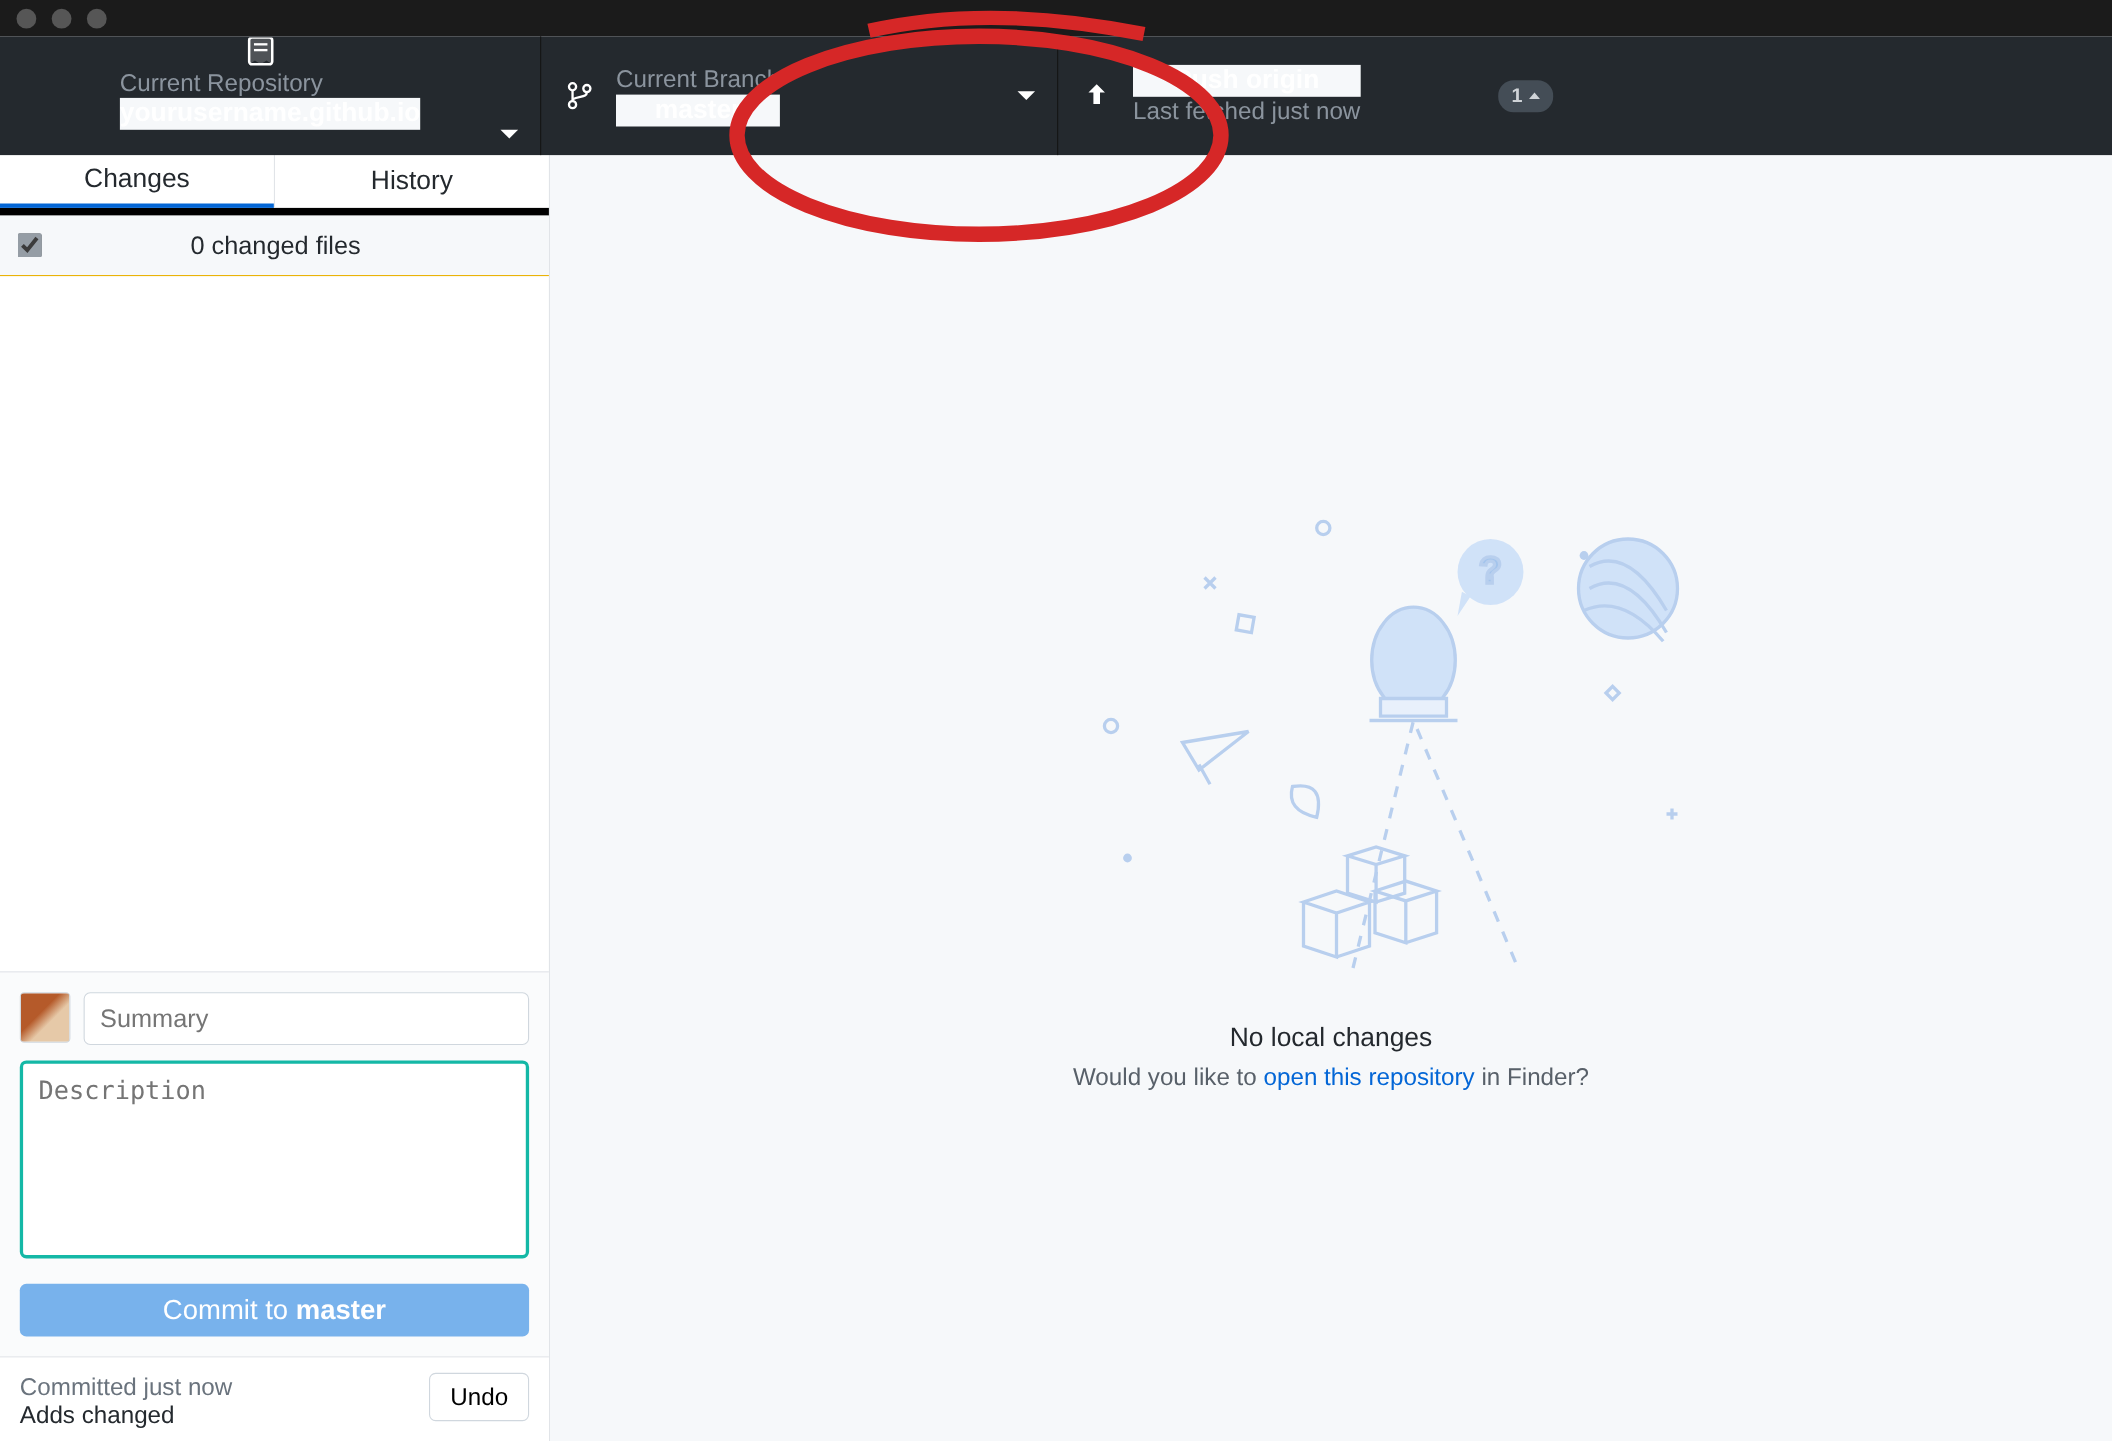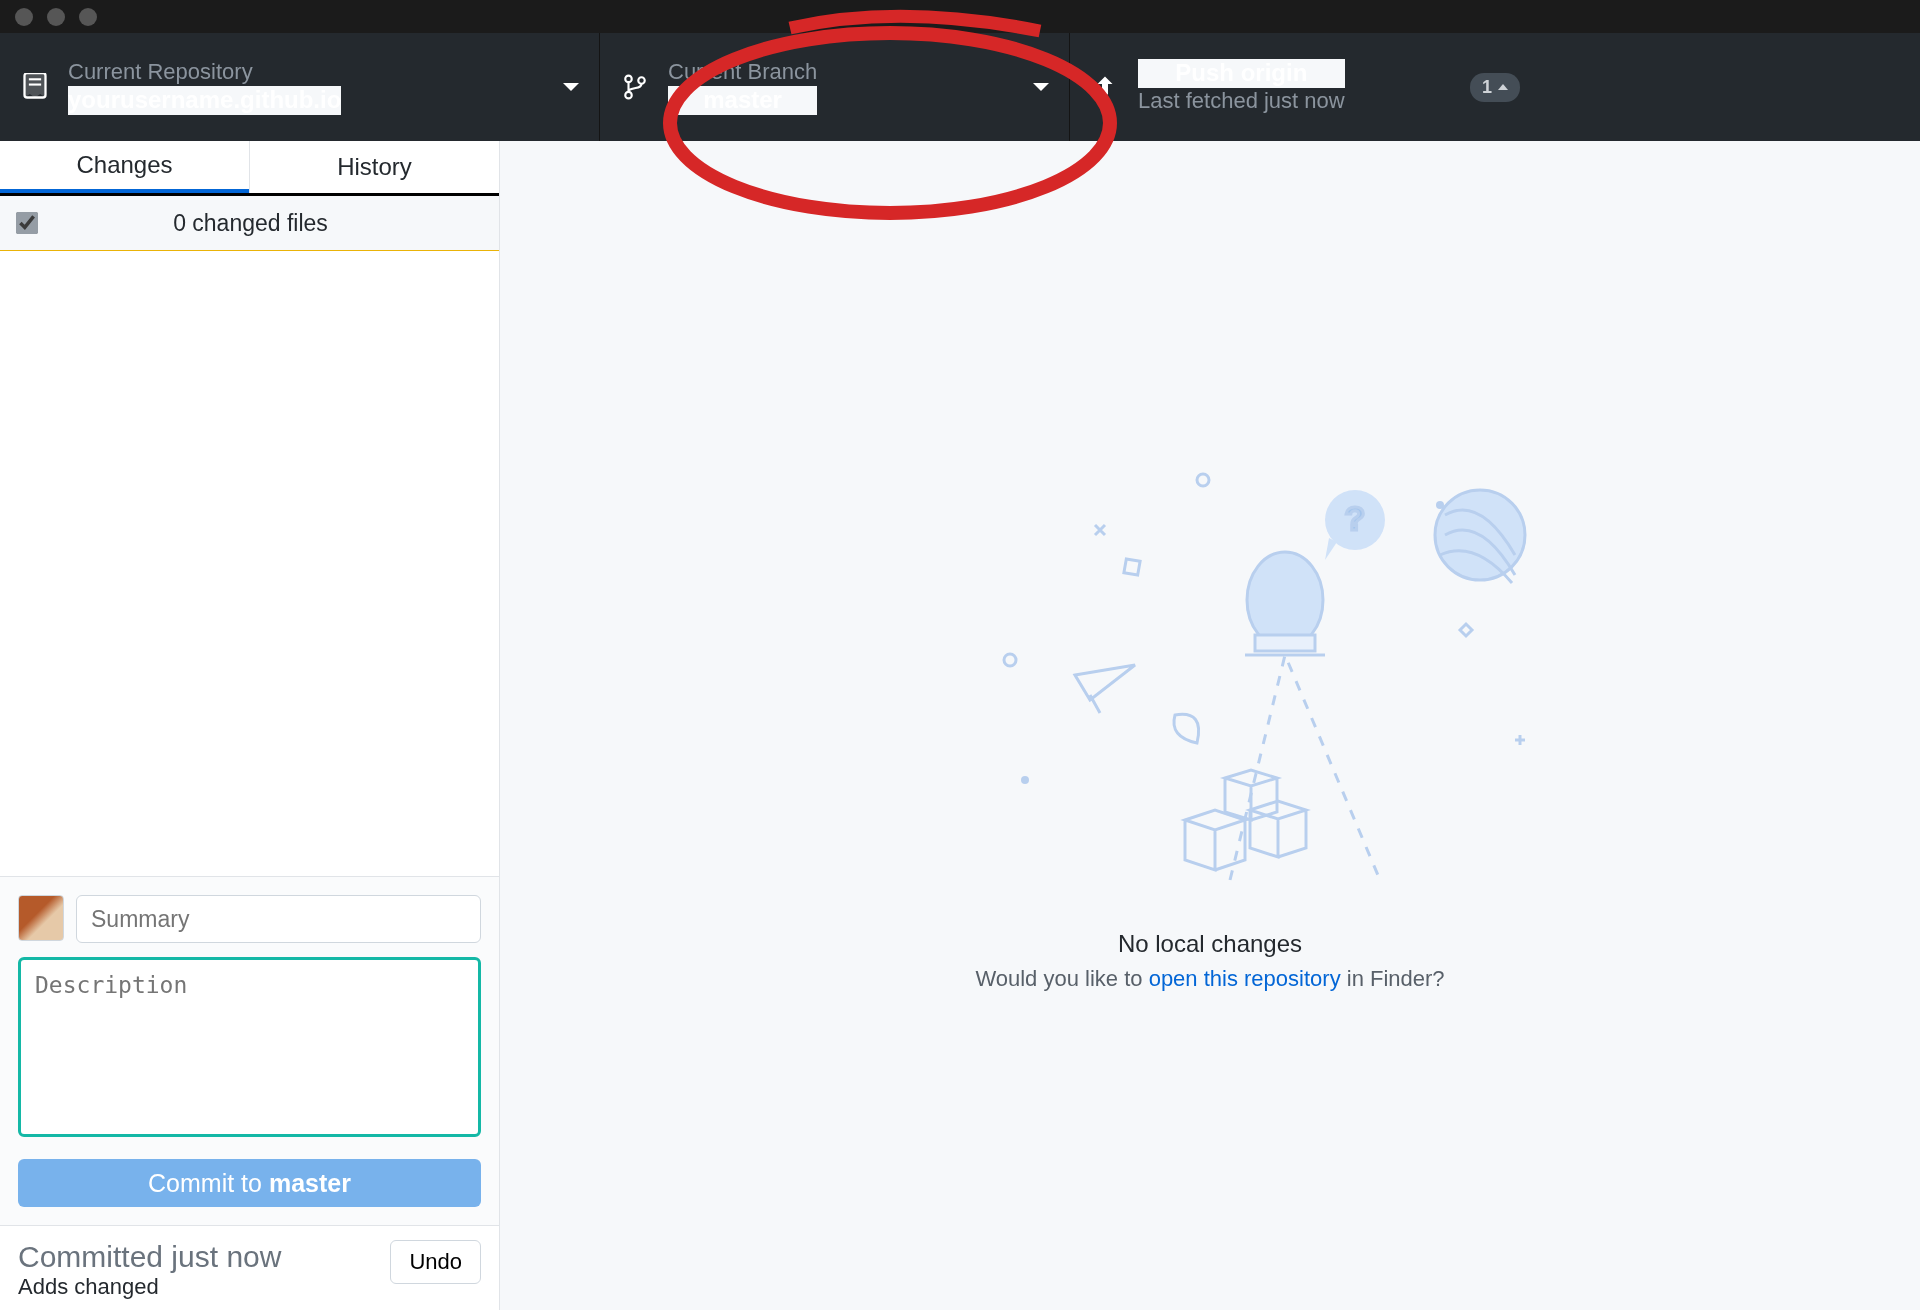--- a/index.html
+++ b/index.html
@@ -37,21 +37,21 @@
       position: relative;
     }
     .toolbar .section {
       display: flex;
       align-items: center;
       padding: 0 20px;
       border-right: 1px solid #141414;
       height: 100%;
       cursor: default;
     }
-    .section.repo { width: 600px; }
+    .section.repo { width: 492px; flex-direction: column; }
     .section.branch { width: 470px; }
     .section.push { width: 470px; border-right: none; position: relative; }
     .section .icon {
       width: 30px; height: 30px; margin-right: 18px; color: #fff;
       display: flex; align-items: center; justify-content: center;
     }
     .section .labels { display: flex; flex-direction: column; }
     .section .sub { color: #8b949e; font-size: 22px; line-height: 1.2; }
     .section .main { color: #fff; font-weight: 600; font-size: 24px; line-height: 1.2; }
     .section .chev {
@@ -97,21 +97,21 @@
     .sidebar {
       width: 500px;
       border-right: 1px solid #e1e4e8;
       display: flex;
       flex-direction: column;
     }
     
     .tabs {
       display: flex;
       height: 55px;
-      border-bottom: 3px solid #000000;
+      border-bottom: 7px solid #000000;
     }
     .tab {
       flex: 1;
       display: flex;
       align-items: center;
       justify-content: center;
       font-size: 24px;
       color: #24292e;
       cursor: default;
     }
@@ -189,21 +189,21 @@
     }
     .commit-btn b { font-weight: 700; }
     .recent {
       border-top: 1px solid #e1e4e8;
       padding: 14px 18px 10px 18px;
       display: flex;
       align-items: flex-start;
       justify-content: space-between;
       background: #fff;
     }
-    .recent .info .line1 { color: #6a737d; font-size: 30px; }
+    .recent .info .line1 { color: #6a737d; font-size: 22px; }
     .recent .info .line2 { color: #24292e; font-size: 22px; }
     .undo {
       border: 1px solid #d0d7de;
       background: #fff;
       border-radius: 6px;
       padding: 8px 18px;
       font-size: 22px;
       cursor: default;
     }
     

